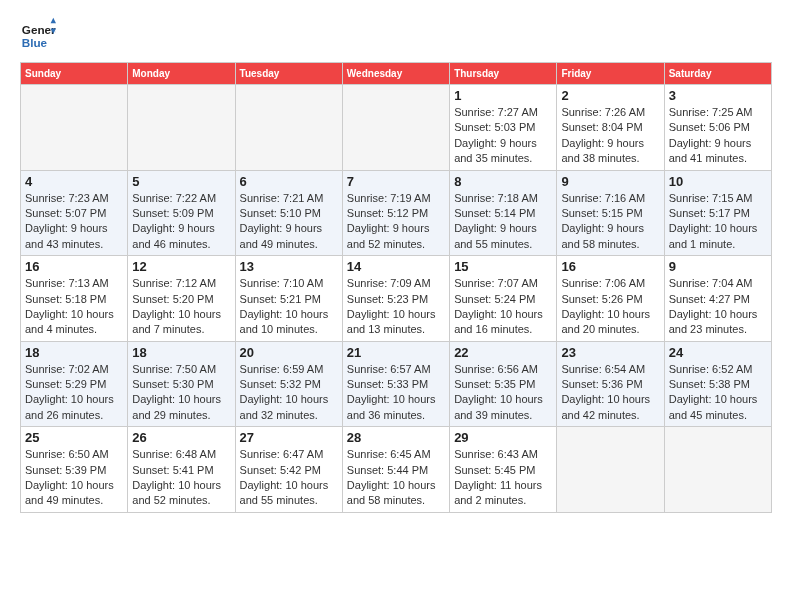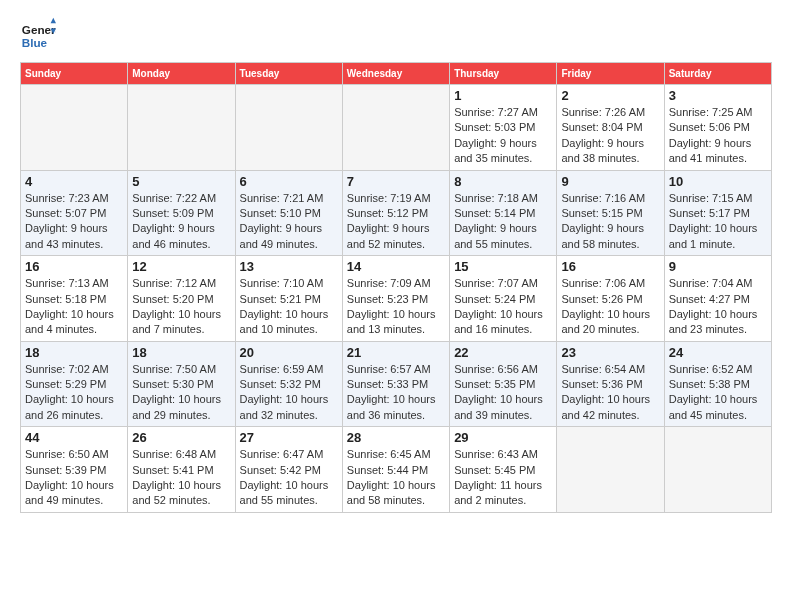--- a/index.html
+++ b/index.html
@@ -311,21 +311,21 @@
           <td>
             <div class="day-number">24</div>
             <div class="day-info">Sunrise: 6:52 AM
 Sunset: 5:38 PM
 Daylight: 10 hours
 and 45 minutes.</div>
           </td>
         </tr>
         <tr class="row-white">
           <td>
-            <div class="day-number">44</div>
+            <div class="day-number">25</div>
             <div class="day-info">Sunrise: 6:50 AM
 Sunset: 5:39 PM
 Daylight: 10 hours
 and 49 minutes.</div>
           </td>
           <td>
             <div class="day-number">26</div>
             <div class="day-info">Sunrise: 6:48 AM
 Sunset: 5:41 PM
 Daylight: 10 hours

